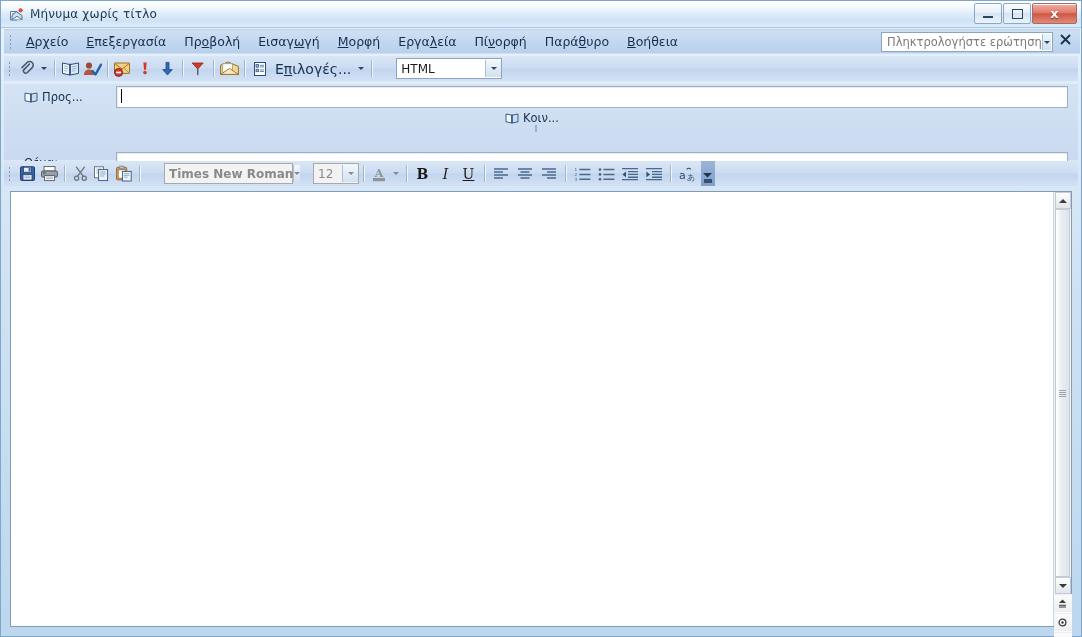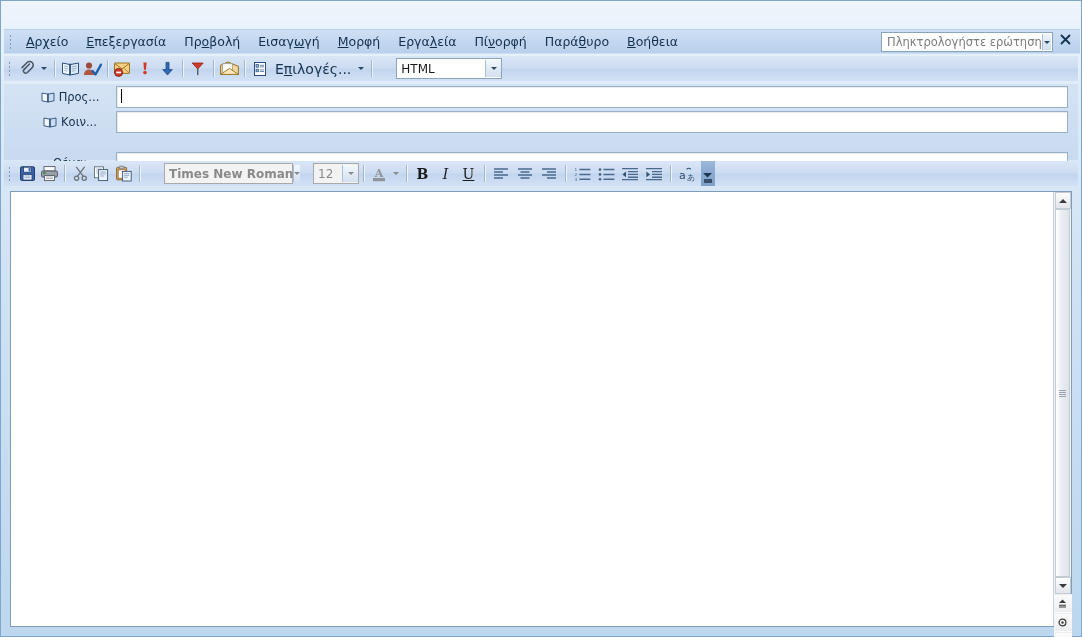--- a/index.html
+++ b/index.html
@@ -141,21 +141,21 @@
 
   
   #headers {
     position: absolute; left: 4px; top: 84px;
     width: 1074px; height: 76px;
     background: linear-gradient(180deg,#d4e3f4 0%, #c9daf0 100%);
   }
   .hdr-row { position: absolute; left: 0; width: 100%; height: 21px; display: flex; align-items: center; }
   .hdr-label {
     width: 112px; display:flex; align-items:center; padding-left: 20px;
-    font-size: 11.5px; color: #13304d; box-sizing: border-box; justify-content: center;
+    font-size: 11.5px; color: #13304d; box-sizing: border-box;
   }
   .book-icon { width: 14px; height: 12px; margin-right: 4px; position: relative; flex:0 0 auto;}
   .hdr-field {
     flex: 1; height: 20px; background: #ffffff;
     border: 1px solid #98b0c8;
     box-shadow: inset 1px 1px 0 rgba(0,0,0,.08);
     margin-right: 10px; position: relative;
   }
   .caret {
     position:absolute; left:4px; top:2px; width:1px; height:14px; background:#000;
@@ -218,20 +218,46 @@
   }
   .tri-up-s{width:0;height:0;border-left:4px solid transparent;border-right:4px solid transparent;border-bottom:4px solid #3b3b3b;}
   .tri-down-s{width:0;height:0;border-left:4px solid transparent;border-right:4px solid transparent;border-top:4px solid #3b3b3b;}
 </style>
 </head>
 <body>
 
 <div id="window">
   <div class="frame-outer"></div>
 
+  <div id="titlebar">
+    <div class="tb-gloss"></div>
+
+    <div class="title-icon">
+      <svg width="16" height="16" viewBox="0 0 16 16">
+        <path d="M2.5 5.5 L9 5.5 L9 14 L2.5 14 Z" fill="#ffffff" stroke="#5b7fa6" stroke-width="1"></path>
+        <path d="M3.8 7.3 h3.6 M3.8 9 h3.6 M3.8 10.7 h2.6" stroke="#7f9dbd" stroke-width="0.9"></path>
+        <path d="M4 9.5 L8.2 5.6 L14 9.5 L14 13.6 L4 13.6 Z" fill="#cfe0f1" stroke="#4a6f96" stroke-width="1"></path>
+        <path d="M4 13.6 L9 10.2 L14 13.6" fill="#e8f1fa" stroke="#4a6f96" stroke-width="0.9"></path>
+        <circle cx="12.6" cy="4.3" r="2.1" fill="#d94f3d"></circle>
+      </svg>
+    </div>
+    <div class="title-text">Μήνυμα χωρίς τίτλο</div>
+
+    <div class="win-buttons">
+      <div class="win-btn">
+        <div class="glyph-min"></div>
+      </div>
+      <div class="win-btn">
+        <div class="glyph-max"></div>
+      </div>
+      <div class="win-btn close">
+        <div class="glyph-close">x</div>
+      </div>
+    </div>
+  </div>
 
   <div id="menubar">
     <div class="grip"></div>
 
     <div class="menu-item"><u>Α</u><span>ρχείο</span></div>
     <div class="menu-item"><u>Ε</u><span>πεξεργασία</span></div>
     <div class="menu-item"><span>Πρ</span><u>ο</u><span>βολή</span></div>
     <div class="menu-item"><span>Εισαγ</span><u>ω</u><span>γή</span></div>
     <div class="menu-item"><u>Μ</u><span>ορφή</span></div>
     <div class="menu-item"><span>Εργα</span><u>λ</u><span>εία</span></div>
@@ -364,21 +390,21 @@
             <rect x="6.4" y="2.6" width="1.2" height="8.6" fill="#2b4f7c"></rect>
           </svg>
         </span>
         <span>Προς...</span>
       </div>
       <div class="hdr-field">
         <div class="caret"></div>
       </div>
     </div>
 
-    <div class="hdr-row" style="top:27px;">
+    <div class="hdr-row" style="top:27px;flex-direction:column;">
       <div class="hdr-label">
         <span class="book-icon">
           <svg width="14" height="12" viewBox="0 0 14 12">
             <path d="M1 2 L7 3.2 L7 11 L1 9.8 Z" fill="#f3f7fb" stroke="#2b4f7c" stroke-width="0.9"></path>
             <path d="M13 2 L7 3.2 L7 11 L13 9.8 Z" fill="#c9dcf0" stroke="#2b4f7c" stroke-width="0.9"></path>
             <rect x="6.4" y="2.6" width="1.2" height="8.6" fill="#2b4f7c"></rect>
           </svg>
         </span>
         <span>Κοιν...</span>
       </div>

